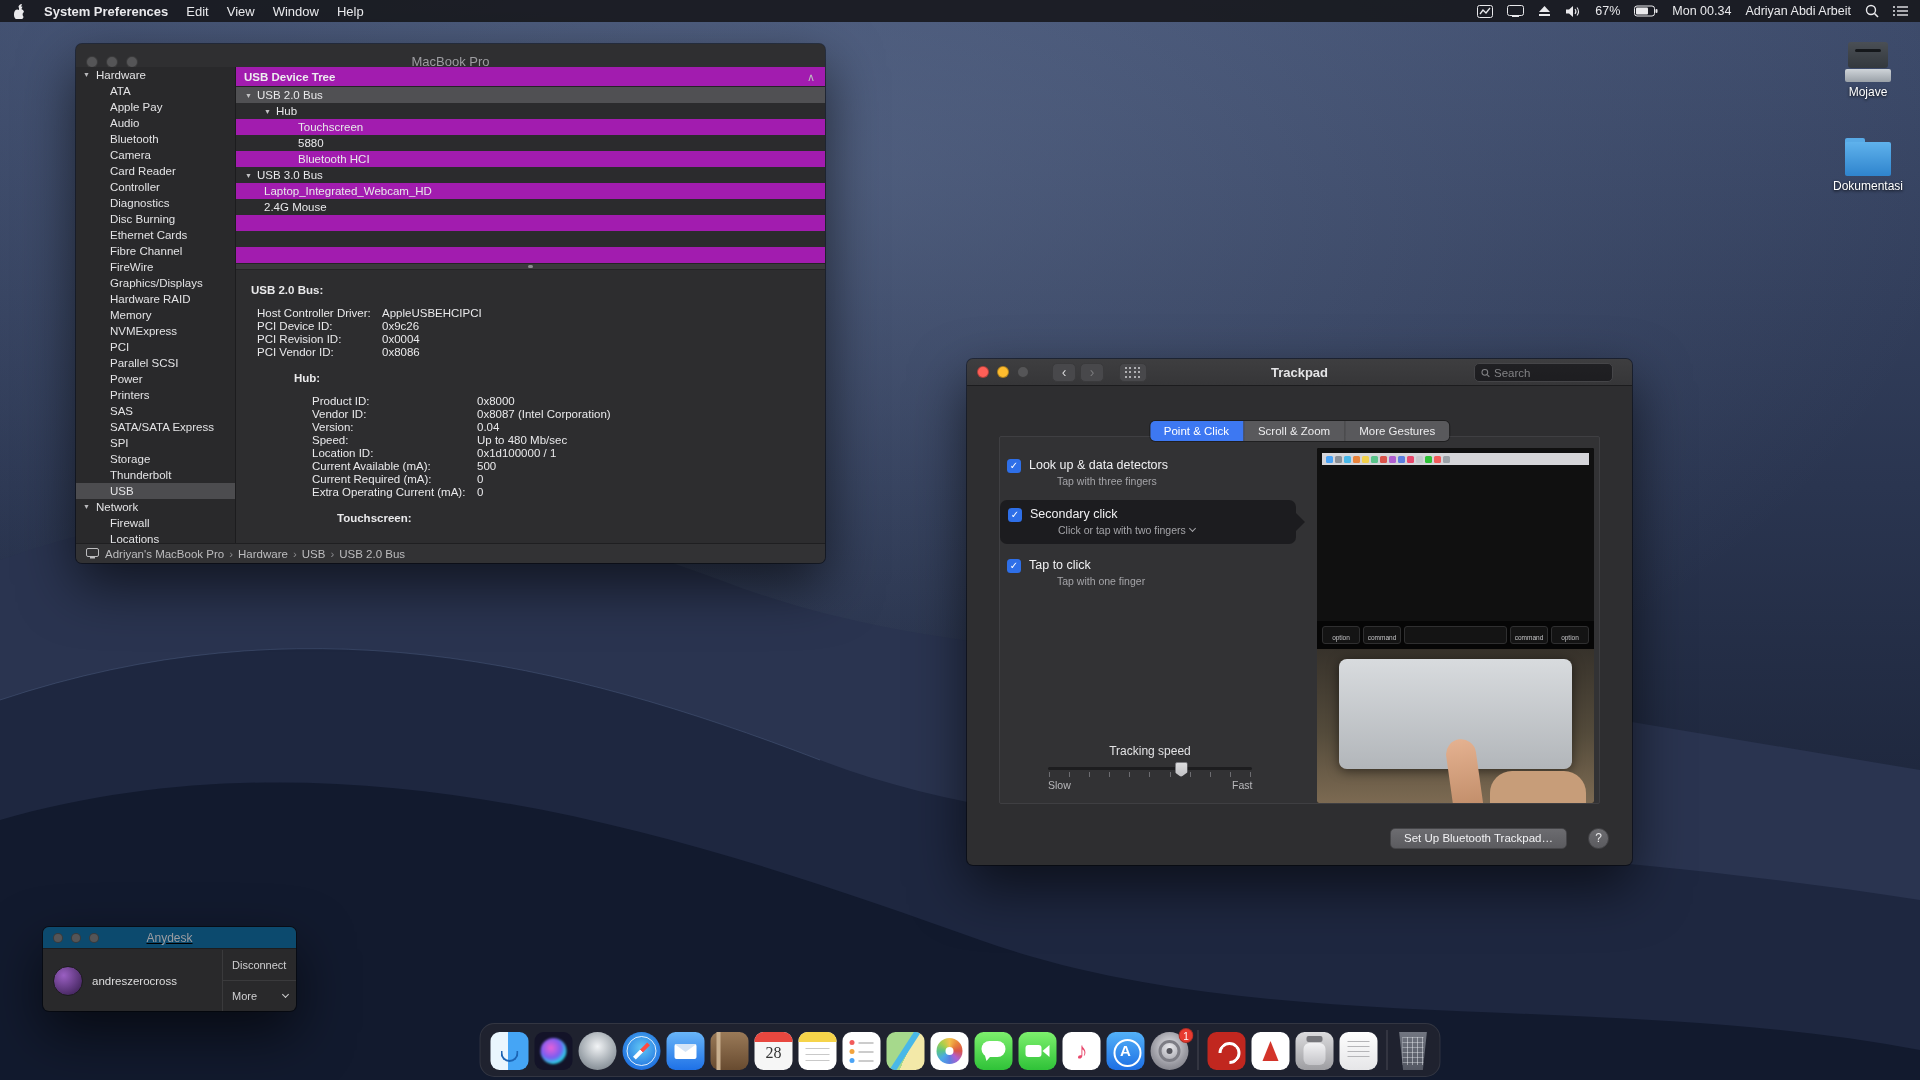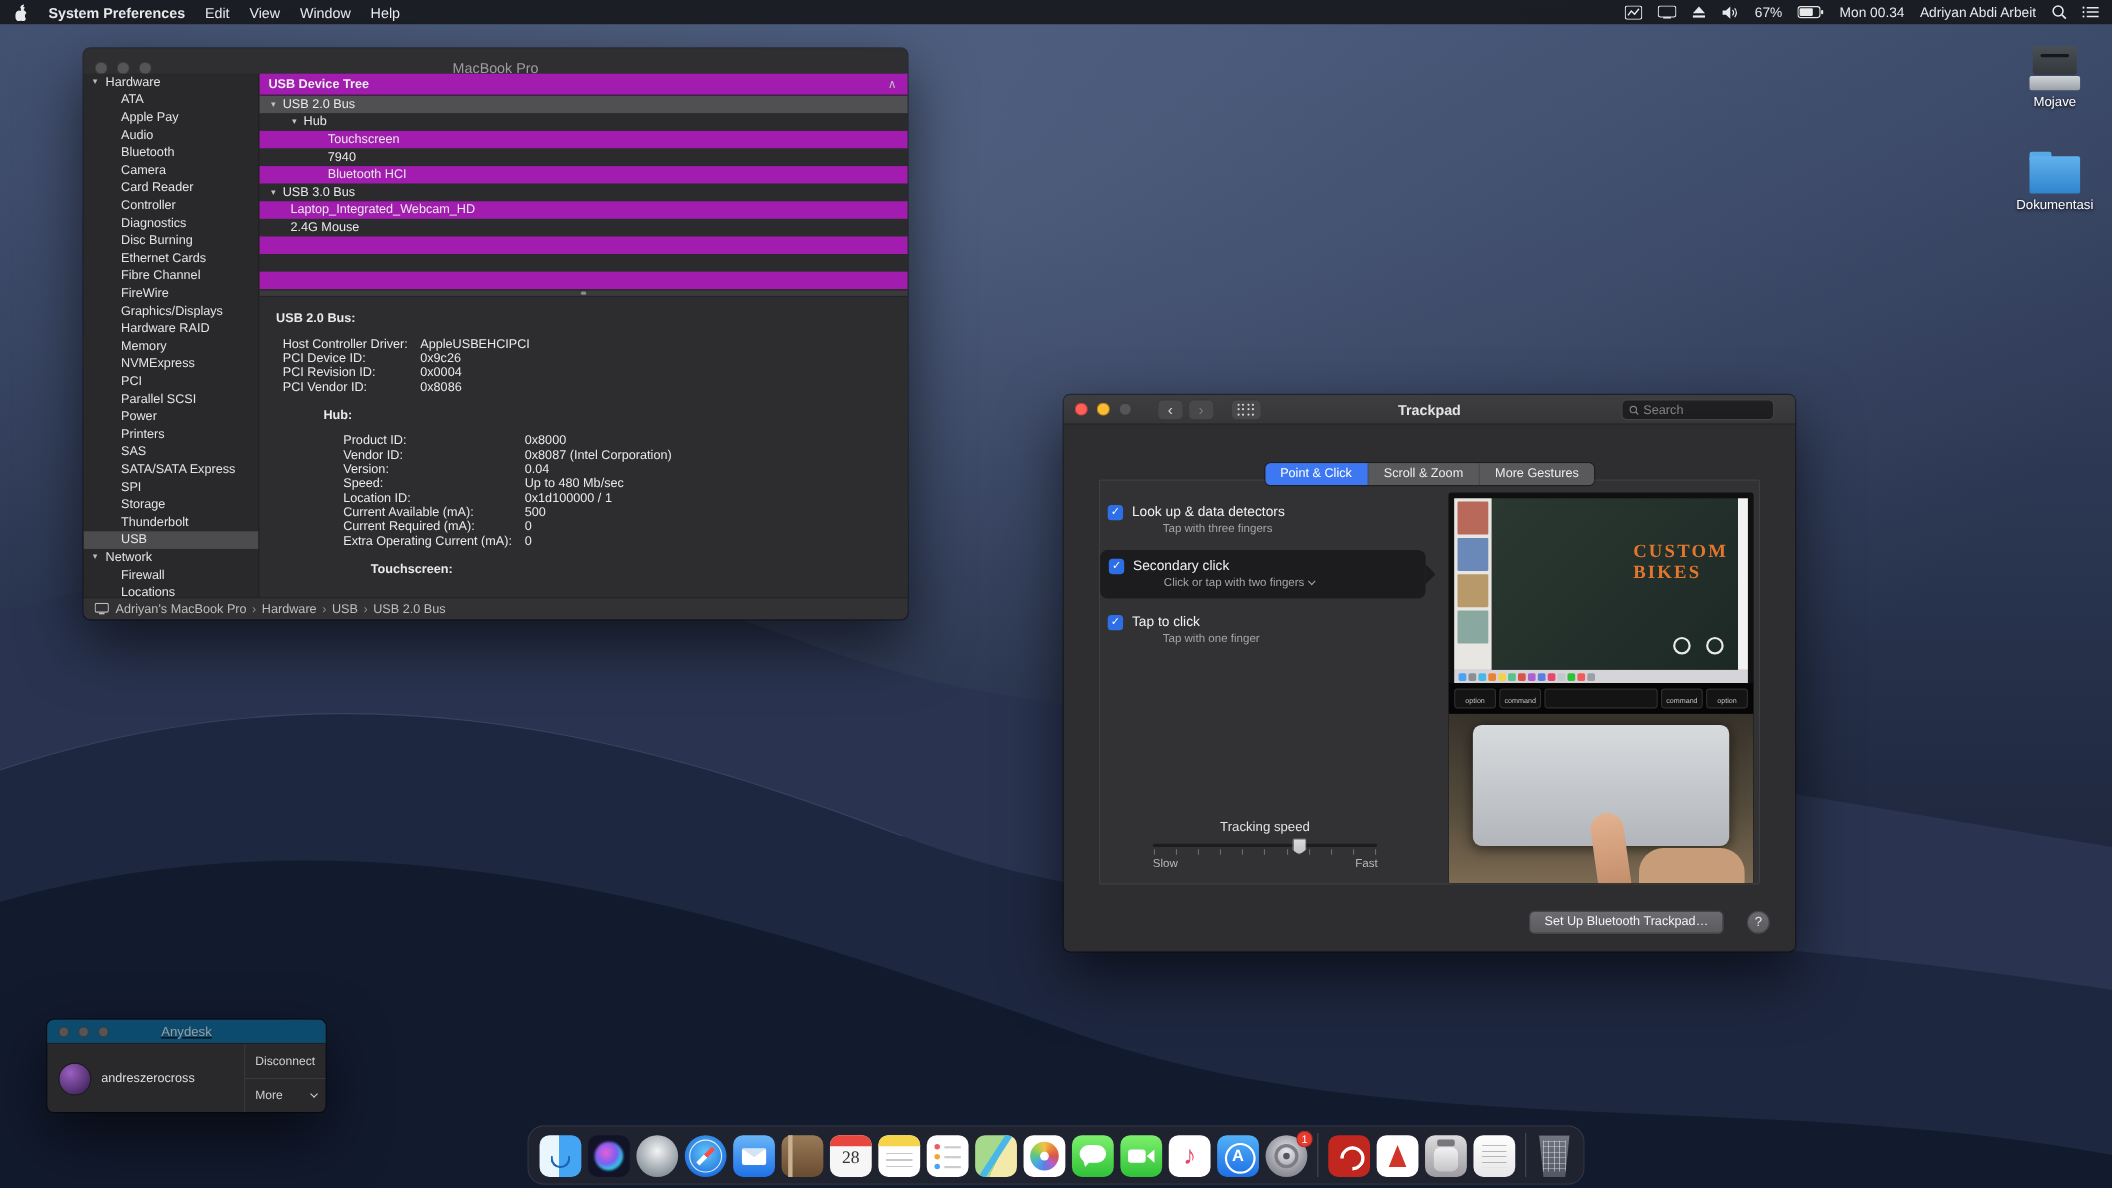--- a/index.html
+++ b/index.html
@@ -412,21 +412,21 @@
       </div>
     <div class="si-main">
       <div class="tree-header">
         <span>USB Device Tree</span>
         <span class="collapse">∧</span>
       </div>
       <div class="tree-rows" id="si-tree">
           <div class="tree-row stripe-a selected ind0"><span class="tri">▼</span>USB 2.0 Bus</div>
           <div class="tree-row stripe-b ind1"><span class="tri">▼</span>Hub</div>
           <div class="tree-row stripe-a ind2">Touchscreen</div>
-          <div class="tree-row stripe-b ind2">7940</div>
+          <div class="tree-row stripe-b ind2">5880</div>
           <div class="tree-row stripe-a ind2">Bluetooth HCI</div>
           <div class="tree-row stripe-b ind0"><span class="tri">▼</span>USB 3.0 Bus</div>
           <div class="tree-row stripe-a ind1">Laptop_Integrated_Webcam_HD</div>
           <div class="tree-row stripe-b ind1">2.4G Mouse</div>
           <div class="tree-row stripe-a"></div>
           <div class="tree-row stripe-b"></div>
           <div class="tree-row stripe-a"></div>
         </div>
       <div class="splitter">
           <span class="grip"></span>
@@ -570,37 +570,20 @@
           <span class="tp-check">✓</span>
           <div>
             <div class="tp-t">Tap to click</div>
             <div class="tp-s">Tap with one finger</div>
           </div>
         </div>
       </div>
 
     <div class="tp-video">
       <div class="vid-screen">
-        <div class="vid-web">
-          <div class="vid-thumbs">
-            <i style="background:#b8695a;"></i>
-              <i style="background:#6a89b8;"></i>
-              <i style="background:#b8996a;"></i>
-              <i style="background:#89a8a0;"></i>
-          </div>
-          <div class="vid-main">
-            <div class="vid-headline">
-              <div>CUSTOM</div>
-              <div>BIKES</div>
-            </div>
-            <span class="vid-wheel w1"></span>
-            <span class="vid-wheel w2"></span>
-            <div class="vid-strip"></div>
-          </div>
-        </div>
         <div class="vid-dock">
           <i style="background:#4aa3f5;"></i>
             <i style="background:#8a8f96;"></i>
             <i style="background:#49b8e8;"></i>
             <i style="background:#e8833a;"></i>
             <i style="background:#f2d14b;"></i>
             <i style="background:#59c38a;"></i>
             <i style="background:#d9534a;"></i>
             <i style="background:#b05fd0;"></i>
             <i style="background:#5b7fe0;"></i>

